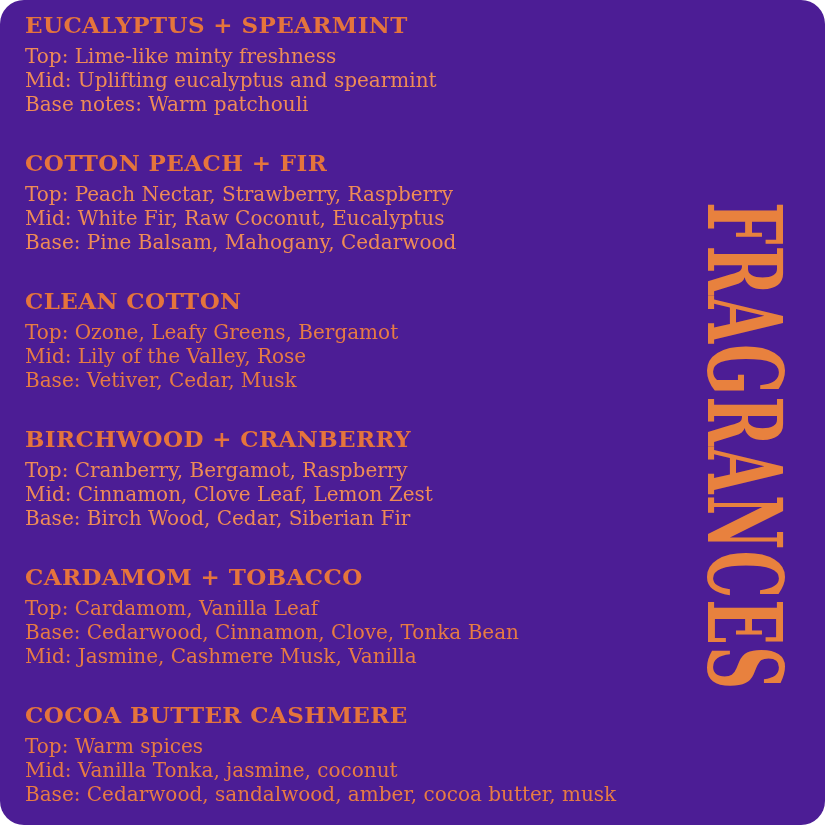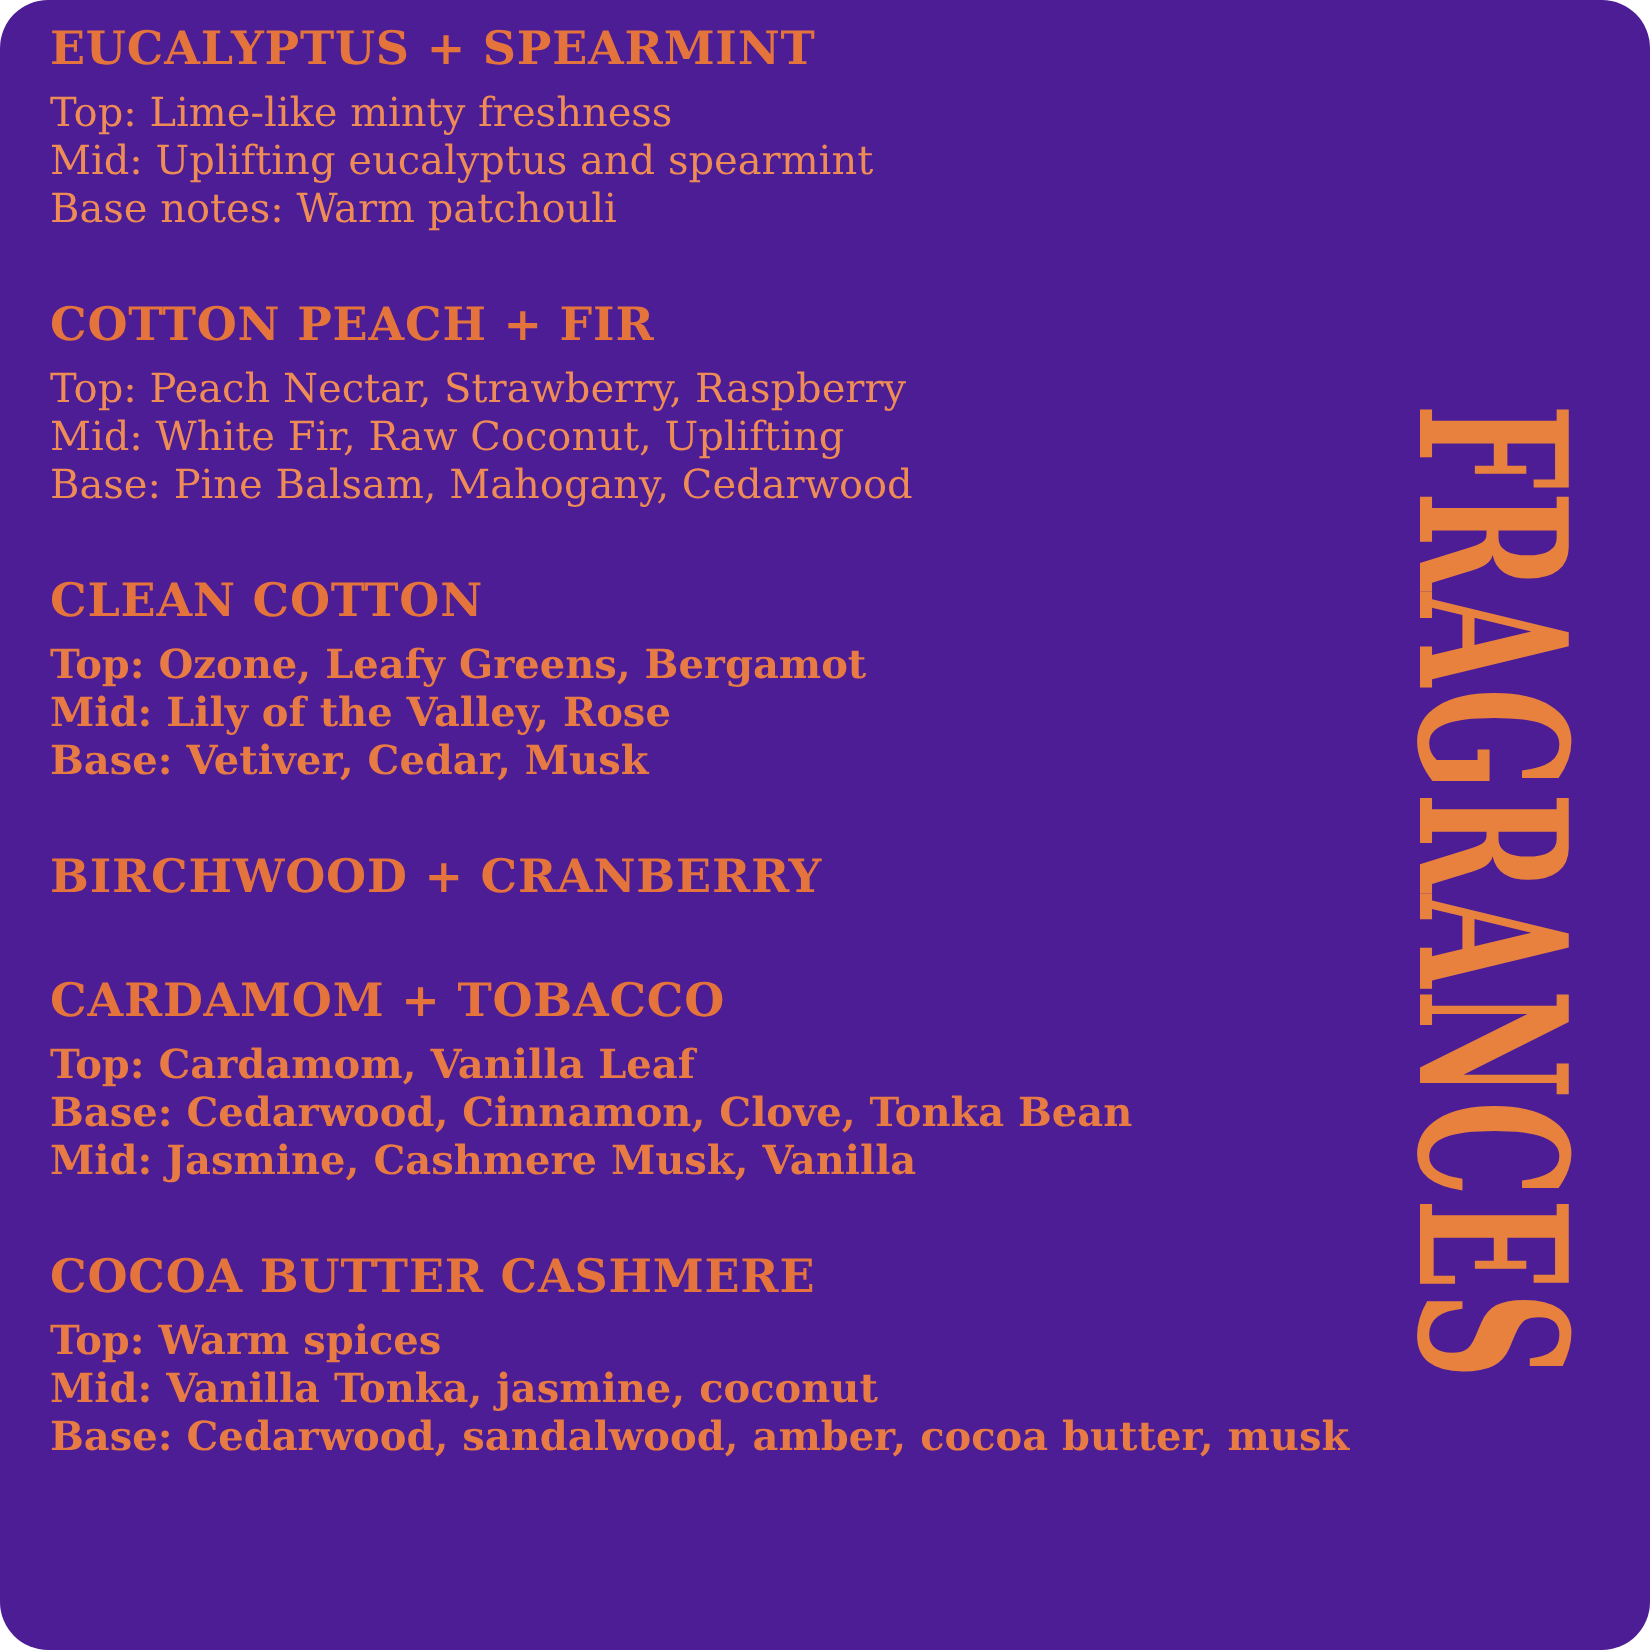--- a/index.html
+++ b/index.html
@@ -35,21 +35,21 @@
   }
 
   .fragrance-note {
     font-size: 20px;
     line-height: 24px;
     color: #EF8B55;
     white-space: nowrap;
   }
 
   .fragrance-section.bold-notes .fragrance-note {
-    font-weight: bold;
+    font-weight: normal;
     color: #E77B43;
   }
 
   .vertical-title {
     position: absolute;
     left: 720px;
     top: 202px;
     height: 460px;
     width: 62px;
     writing-mode: vertical-rl;
@@ -79,39 +79,46 @@
 
     <div class="fragrance-note">Base notes: Warm patchouli</div>
   </div>
     </div>
 
     <div class="fragrance-section">
       <div class="fragrance-name">COTTON PEACH + FIR</div>
       <div class="fragrance-notes">
     <div class="fragrance-note">Top: Peach Nectar, Strawberry, Raspberry</div>
 
-    <div class="fragrance-note">Mid: White Fir, Raw Coconut, Uplifting</div>
+    <div class="fragrance-note">Mid: White Fir, Raw Coconut, Eucalyptus</div>
 
     <div class="fragrance-note">Base: Pine Balsam, Mahogany, Cedarwood</div>
   </div>
     </div>
 
     <div class="fragrance-section bold-notes">
       <div class="fragrance-name">CLEAN COTTON</div>
       <div class="fragrance-notes">
     <div class="fragrance-note">Top: Ozone, Leafy Greens, Bergamot</div>
 
     <div class="fragrance-note">Mid: Lily of the Valley, Rose</div>
 
     <div class="fragrance-note">Base: Vetiver, Cedar, Musk</div>
   </div>
     </div>
 
     <div class="fragrance-section">
       <div class="fragrance-name">BIRCHWOOD + CRANBERRY</div>
+      <div class="fragrance-notes">
+    <div class="fragrance-note">Top: Cranberry, Bergamot, Raspberry</div>
+
+    <div class="fragrance-note">Mid: Cinnamon, Clove Leaf, Lemon Zest</div>
+
+    <div class="fragrance-note">Base: Birch Wood, Cedar, Siberian Fir</div>
+  </div>
     </div>
 
     <div class="fragrance-section bold-notes">
       <div class="fragrance-name">CARDAMOM + TOBACCO</div>
       <div class="fragrance-notes">
     <div class="fragrance-note">Top: Cardamom, Vanilla Leaf</div>
 
     <div class="fragrance-note">Base: Cedarwood, Cinnamon, Clove, Tonka Bean</div>
 
     <div class="fragrance-note">Mid: Jasmine, Cashmere Musk, Vanilla</div>

